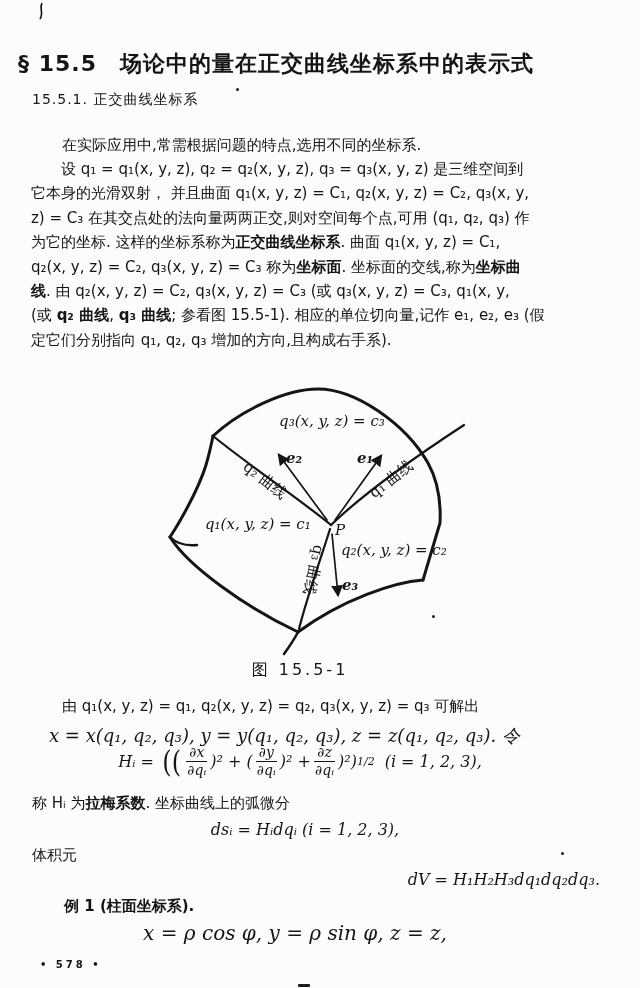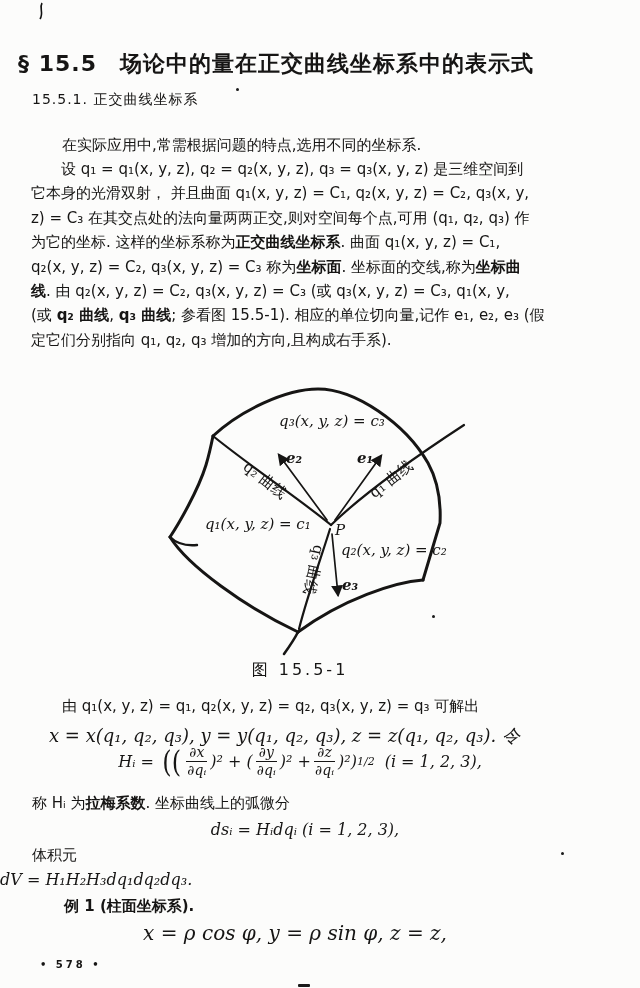--- a/index.html
+++ b/index.html
@@ -26,21 +26,21 @@
             font-size:16px;font-style:italic;}
   #hformula .paren{font-style:normal;font-size:30px;font-weight:300;line-height:30px;transform:scaleX(.8);}
   .frac{display:inline-flex;flex-direction:column;align-items:center;font-size:14px;line-height:15px;margin:0 1px;}
   .frac .num{padding:0 3px 1px;border-bottom:1.4px solid #161514;}
   .frac .den{padding:1px 3px 0;}
   sup.exp{font-size:11px;font-style:italic;}
   #hformula .tail{margin-left:10px;}
   #lame{top:794px;left:32px;width:576px;font-size:15px;white-space:nowrap;}
   #dsformula{top:820px;left:0;width:610px;text-align:center;font-size:16px;font-style:italic;font-weight:500;}
   #volword{top:846px;left:32px;font-size:15px;}
-  #dvformula{top:870px;left:0;width:600px;text-align:left;font-size:16px;font-style:italic;}
+  #dvformula{top:870px;left:0;width:600px;text-align:right;font-size:16px;font-style:italic;}
   #exheading{top:897px;left:64px;font-size:15px;font-weight:bold;}
   #cylformula{top:921px;left:0;width:590px;text-align:center;font-size:20px;font-style:italic;}
   #pageno{top:959px;left:40px;font-size:10px;font-weight:bold;letter-spacing:3px;}
   .speck{position:absolute;background:#1a1a1a;border-radius:50%;}
 </style>
 </head>
 <body>
 
 <div id="page">
 

